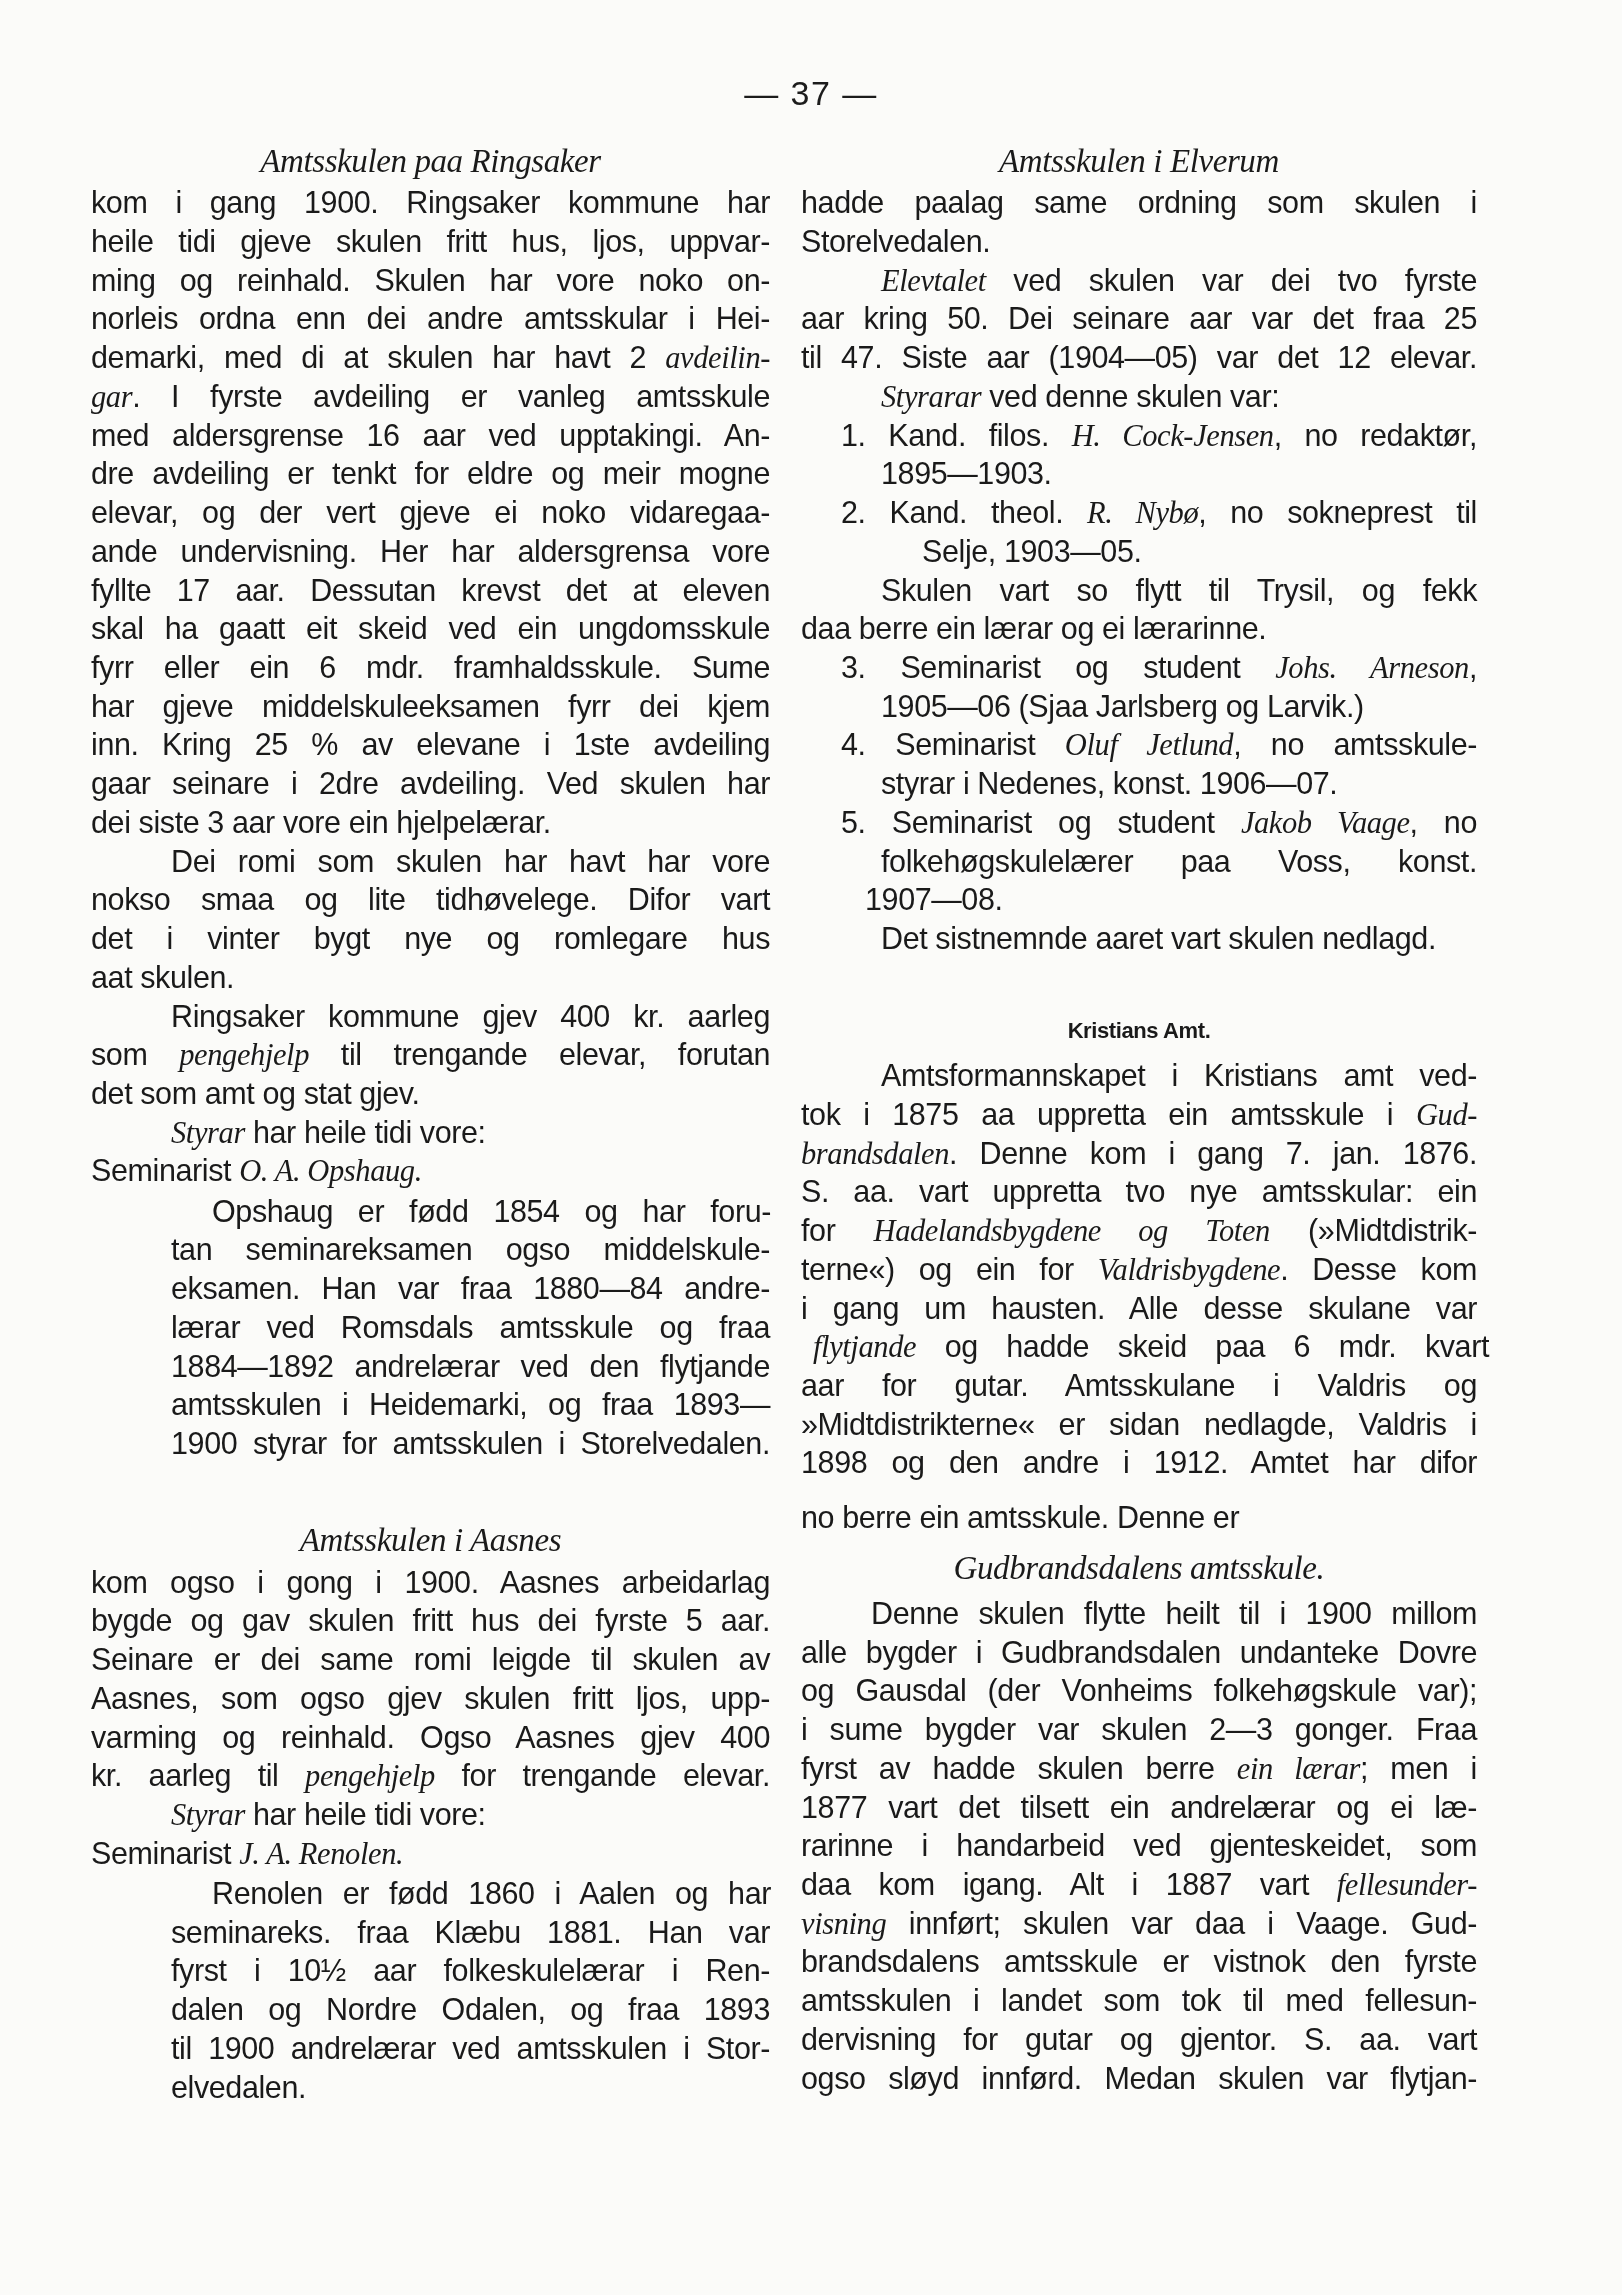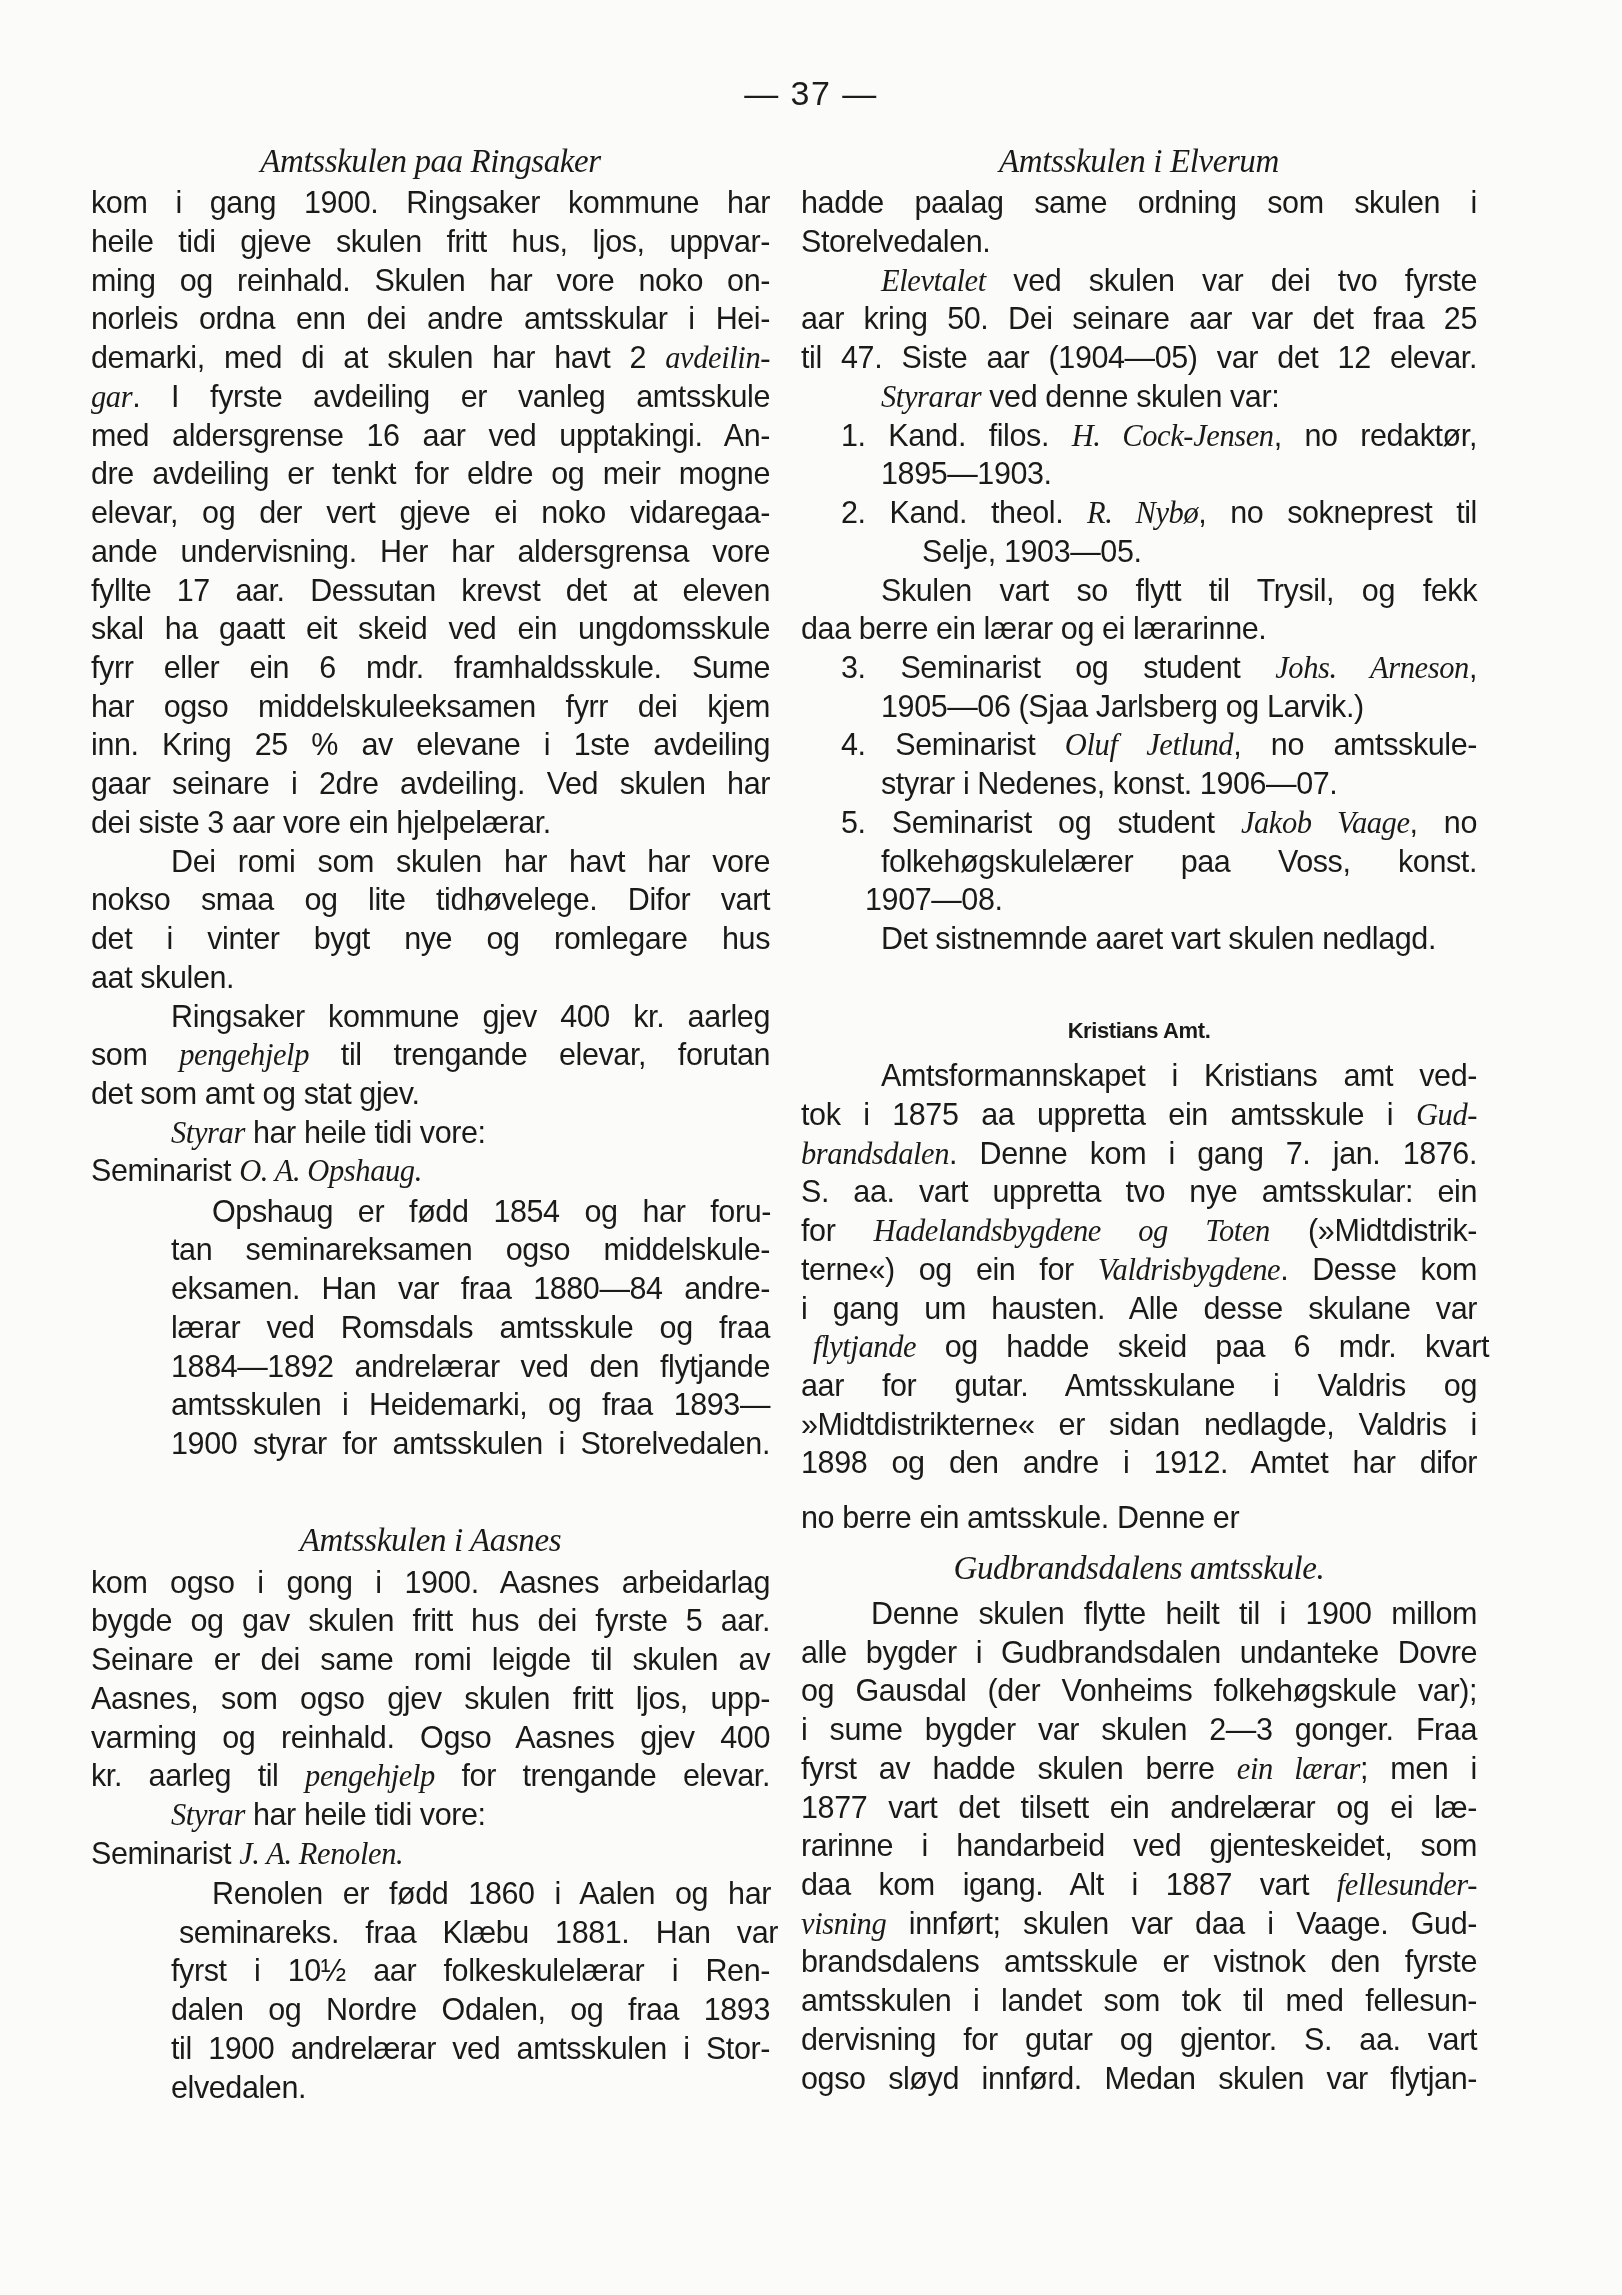--- a/index.html
+++ b/index.html
@@ -61,21 +61,21 @@
       <div class="line" style="top: 299px; left: 0px; width: 679px; white-space: normal;"><span>norleis ordna enn dei andre amtsskular i Hei-</span></div>
       <div class="line" style="top: 338px; left: 0px; width: 679px; white-space: normal;"><span>demarki, med di at skulen har havt 2 </span><span class="it">avdeilin-</span></div>
       <div class="line" style="top: 377px; left: 0px; width: 679px; white-space: normal;"><span class="it">gar</span><span>. I fyrste avdeiling er vanleg amtsskule</span></div>
       <div class="line" style="top: 416px; left: 0px; width: 679px; white-space: normal;"><span>med aldersgrense 16 aar ved upptakingi. An-</span></div>
       <div class="line" style="top: 454px; left: 0px; width: 679px; white-space: normal;"><span>dre avdeiling er tenkt for eldre og meir mogne</span></div>
       <div class="line" style="top: 493px; left: 0px; width: 679px; white-space: normal;"><span>elevar, og der vert gjeve ei noko vidaregaa-</span></div>
       <div class="line" style="top: 532px; left: 0px; width: 679px; white-space: normal;"><span>ande undervisning. Her har aldersgrensa vore</span></div>
       <div class="line" style="top: 571px; left: 0px; width: 679px; white-space: normal;"><span>fyllte 17 aar. Dessutan krevst det at eleven</span></div>
       <div class="line" style="top: 609px; left: 0px; width: 679px; white-space: normal;"><span>skal ha gaatt eit skeid ved ein ungdomsskule</span></div>
       <div class="line" style="top: 648px; left: 0px; width: 679px; white-space: normal;"><span>fyrr eller ein 6 mdr. framhaldsskule. Sume</span></div>
-      <div class="line" style="top: 687px; left: 0px; width: 679px; white-space: normal;"><span>har ogso middelskuleeksamen fyrr dei kjem</span></div>
+      <div class="line" style="top: 687px; left: 0px; width: 679px; white-space: normal;"><span>har gjeve middelskuleeksamen fyrr dei kjem</span></div>
       <div class="line" style="top: 725px; left: 0px; width: 679px; white-space: normal;"><span>inn. Kring 25 % av elevane i 1ste avdeiling</span></div>
       <div class="line" style="top: 764px; left: 0px; width: 679px; white-space: normal;"><span>gaar seinare i 2dre avdeiling. Ved skulen har</span></div>
       <div class="line last" style="top: 803px; left: 0px; width: 679px; white-space: normal;"><span>dei siste 3 aar vore ein hjelpelærar.</span></div>
       <div class="line" style="top: 842px; left: 80px; width: 599px; white-space: normal;"><span>Dei romi som skulen har havt har vore</span></div>
       <div class="line" style="top: 880px; left: 0px; width: 679px; white-space: normal;"><span>nokso smaa og lite tidhøvelege. Difor vart</span></div>
       <div class="line" style="top: 919px; left: 0px; width: 679px; white-space: normal;"><span>det i vinter bygt nye og romlegare hus</span></div>
       <div class="line last" style="top: 958px; left: 0px; width: 679px; white-space: normal;"><span>aat skulen.</span></div>
       <div class="line" style="top: 997px; left: 80px; width: 599px; white-space: normal;"><span>Ringsaker kommune gjev 400 kr. aarleg</span></div>
       <div class="line" style="top: 1035px; left: 0px; width: 679px; white-space: normal;"><span>som </span><span class="it">pengehjelp</span><span> til trengande elevar, forutan</span></div>
       <div class="line last" style="top: 1074px; left: 0px; width: 679px; white-space: normal;"><span>det som amt og stat gjev.</span></div>
@@ -91,21 +91,21 @@
       <div class="line center heading-italic" style="top: 1521px; left: 0px; width: 679px; white-space: normal;"><span class="it">Amtsskulen i Aasnes</span></div>
       <div class="line" style="top: 1563px; left: 0px; width: 679px; white-space: normal;"><span>kom ogso i gong i 1900. Aasnes arbeidarlag</span></div>
       <div class="line" style="top: 1601px; left: 0px; width: 679px; white-space: normal;"><span>bygde og gav skulen fritt hus dei fyrste 5 aar.</span></div>
       <div class="line" style="top: 1640px; left: 0px; width: 679px; white-space: normal;"><span>Seinare er dei same romi leigde til skulen av</span></div>
       <div class="line" style="top: 1679px; left: 0px; width: 679px; white-space: normal;"><span>Aasnes, som ogso gjev skulen fritt ljos, upp-</span></div>
       <div class="line" style="top: 1718px; left: 0px; width: 679px; white-space: normal;"><span>varming og reinhald. Ogso Aasnes gjev 400</span></div>
       <div class="line" style="top: 1756px; left: 0px; width: 679px; white-space: normal;"><span>kr. aarleg til </span><span class="it">pengehjelp</span><span> for trengande elevar.</span></div>
       <div class="line last" style="top: 1795px; left: 80px; width: 599px; white-space: normal;"><span class="it">Styrar</span><span> har heile tidi vore:</span></div>
       <div class="line last" style="top: 1834px; left: 0px; width: 679px; white-space: normal;"><span>Seminarist </span><span class="it">J. A. Renolen.</span></div>
       <div class="line" style="top: 1874px; left: 121px; width: 559px; white-space: normal;"><span>Renolen er fødd 1860 i Aalen og har</span></div>
-      <div class="line" style="top: 1913px; left: 80px; width: 599px; white-space: normal; margin-left: 8px;"><span>seminareks. fraa Klæbu 1881. Han var</span></div>
+      <div class="line" style="top: 1913px; left: 80px; width: 599px; white-space: normal;"><span>seminareks. fraa Klæbu 1881. Han var</span></div>
       <div class="line" style="top: 1951px; left: 80px; width: 599px; white-space: normal;"><span>fyrst i 10½ aar folkeskulelærar i Ren-</span></div>
       <div class="line" style="top: 1990px; left: 80px; width: 599px; white-space: normal;"><span>dalen og Nordre Odalen, og fraa 1893</span></div>
       <div class="line" style="top: 2029px; left: 80px; width: 599px; white-space: normal;"><span>til 1900 andrelærar ved amtsskulen i Stor-</span></div>
       <div class="line last" style="top: 2068px; left: 80px; width: 599px; white-space: normal;"><span>elvedalen.</span></div>
     </div>
   <div class="column" id="col-right">
       <div class="line center heading-italic" style="top: 142px; left: 0px; width: 676px; white-space: normal;"><span class="it">Amtsskulen i Elverum</span></div>
       <div class="line" style="top: 183px; left: 0px; width: 676px; white-space: normal;"><span>hadde paalag same ordning som skulen i</span></div>
       <div class="line last" style="top: 222px; left: 0px; width: 676px; white-space: normal;"><span>Storelvedalen.</span></div>
       <div class="line" style="top: 261px; left: 80px; width: 596px; white-space: normal;"><span class="it">Elevtalet</span><span> ved skulen var dei tvo fyrste</span></div>

